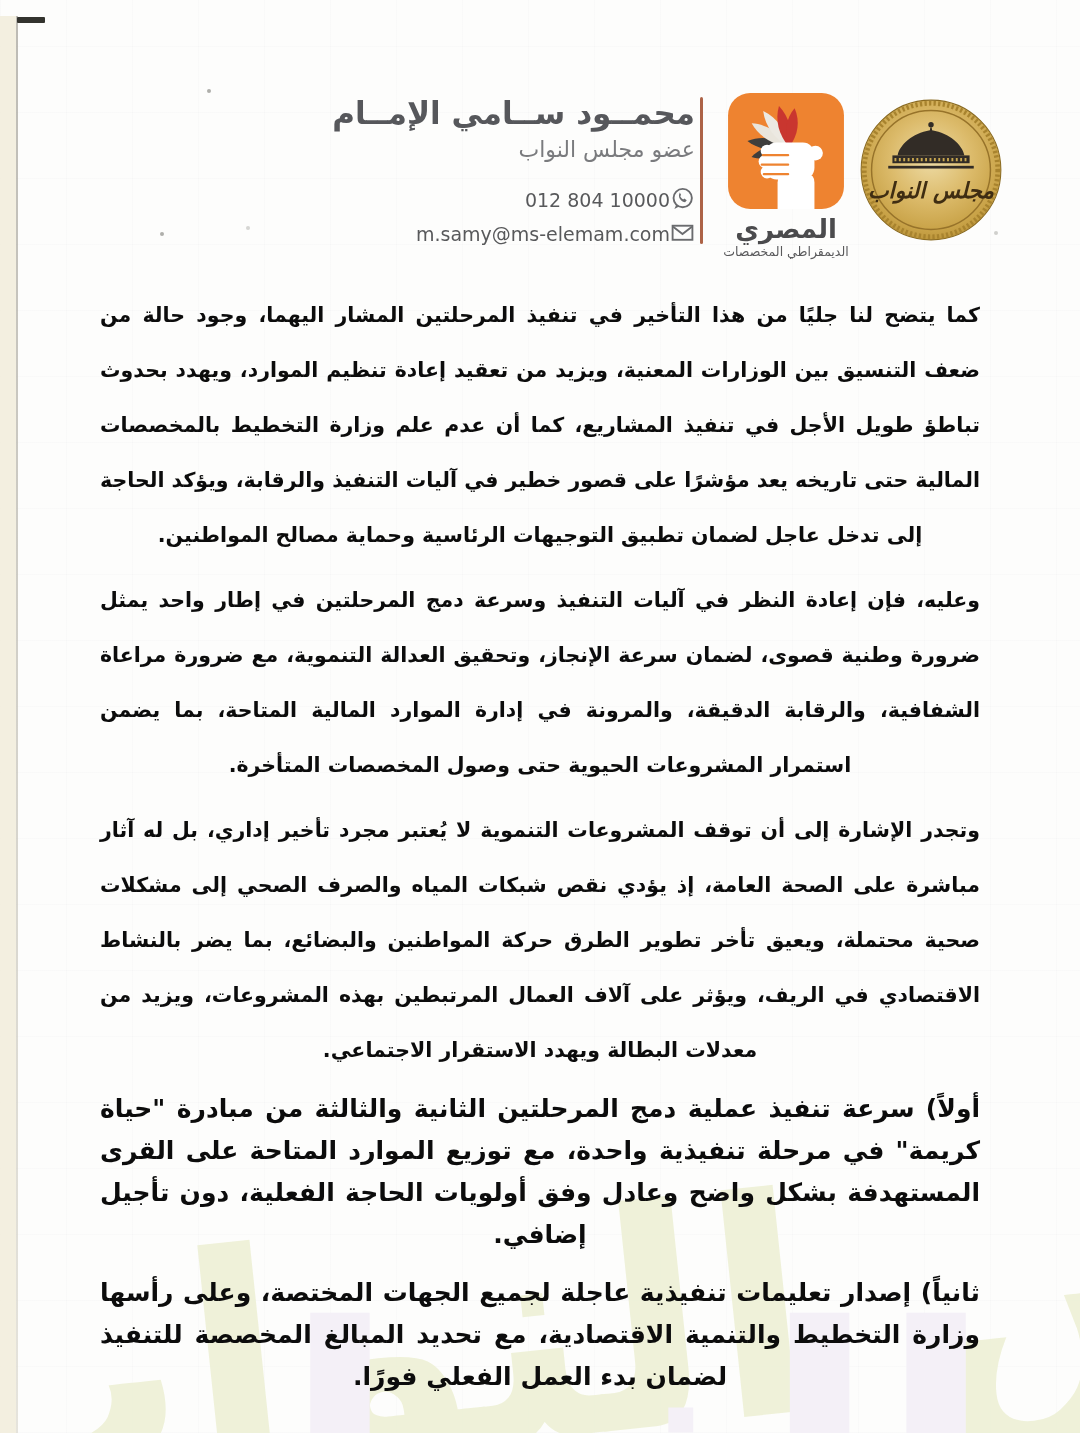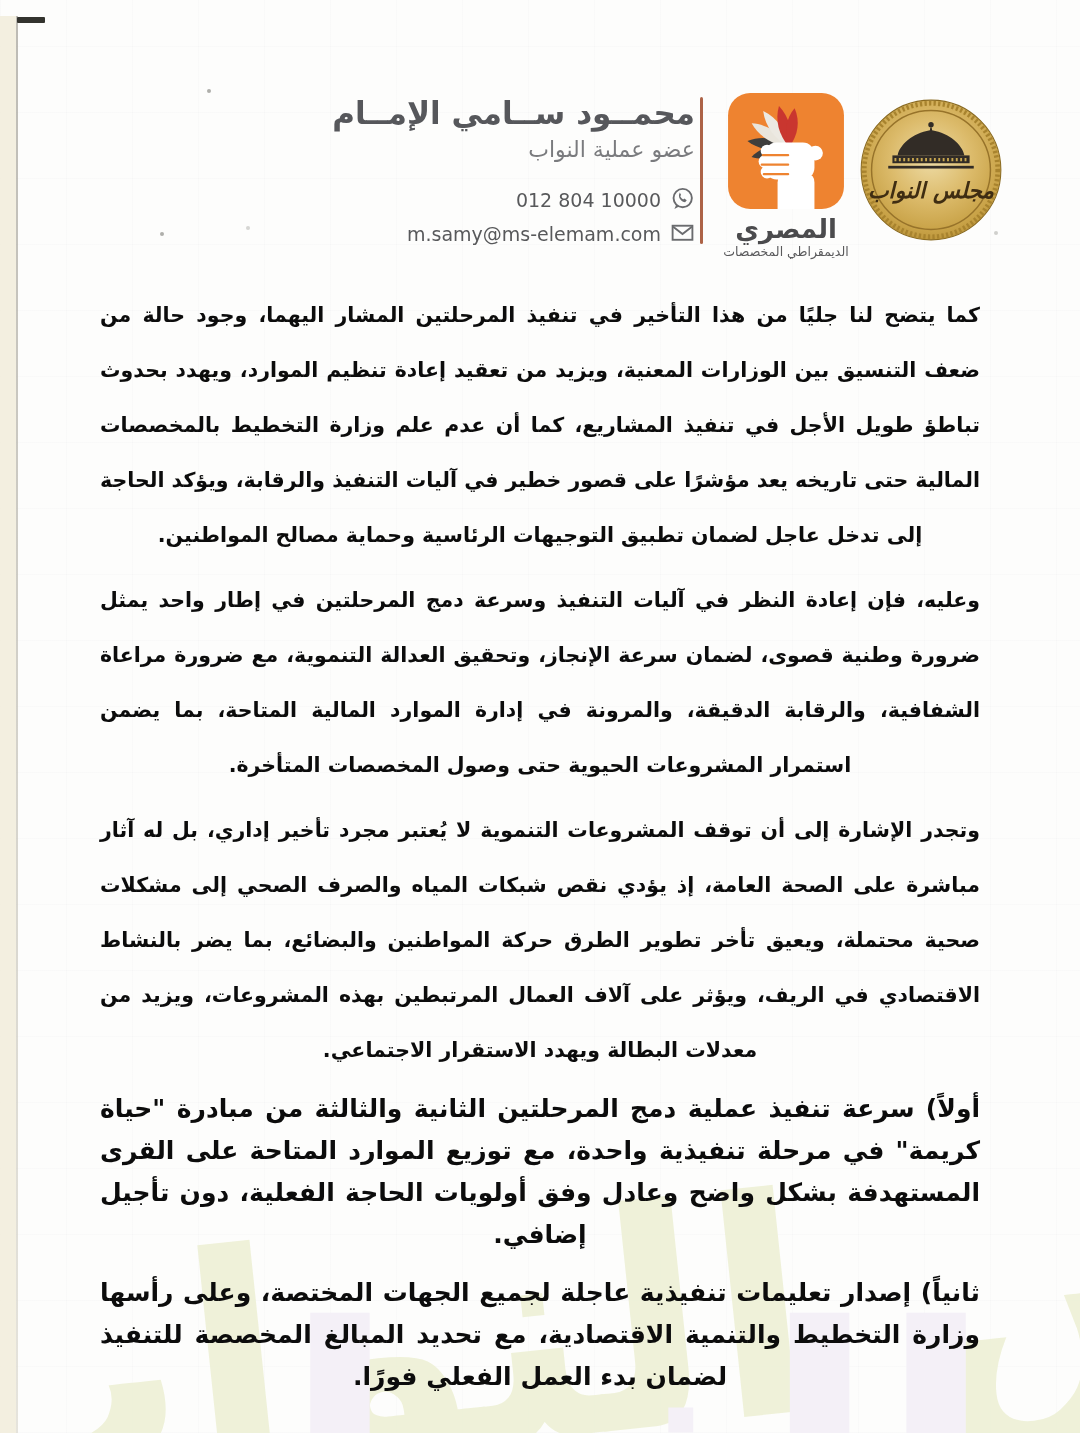--- a/index.html
+++ b/index.html
@@ -18,21 +18,21 @@
   .scan-mark{position:absolute;left:17px;top:17px;width:28px;height:6px;background:#33332e;border-radius:1px;}
   .speck{position:absolute;width:4px;height:4px;border-radius:50%;background:#8d8d88;opacity:.7;}
   
   .wm{position:absolute;direction:rtl;white-space:nowrap;font-weight:bold;pointer-events:none;z-index:1;}
   .wm-green{left:-120px;top:1125px;font-size:300px;color:#edf0d4;transform:rotate(-6deg);opacity:.85;}
   .wm-purple{left:-60px;top:1255px;font-size:340px;color:#f4f0f7;letter-spacing:18px;}
   
   .contact{position:absolute;top:94px;right:385px;width:420px;display:flex;flex-direction:column;align-items:flex-end;z-index:3;}
   .mp-name{font-size:31px;font-weight:bold;color:#56575b;direction:rtl;line-height:1.25;}
   .mp-title{font-size:22px;color:#7a7b7e;direction:rtl;margin-top:4px;}
-  .c-row{display:flex;align-items:center;gap:9px;color:#58595b;font-size:19px;margin-top:5px;}
+  .c-row{display:flex;align-items:center;color:#58595b;font-size:19px;margin-top:5px;}
   .c-row.first{margin-top:24px;}
   .c-row svg{flex:0 0 auto;}
   .divider{position:absolute;left:700px;top:97px;width:3px;height:147px;background:#ad6347;border-radius:2px;z-index:3;}
   .party{position:absolute;left:721px;top:92px;width:130px;text-align:center;z-index:3;}
   .party-name{font-size:26px;font-weight:bold;color:#4b4b4d;margin-top:2px;direction:rtl;line-height:1.05;}
   .party-sub{font-size:12.5px;color:#5a5a5c;direction:rtl;margin-top:1px;}
   .seal{position:absolute;left:858px;top:97px;width:146px;height:146px;z-index:3;}
   
   .letter{position:absolute;top:288px;left:100px;width:880px;direction:rtl;color:#0c0c0c;font-weight:bold;z-index:2;}
   .para{font-size:20.5px;line-height:55px;text-align:justify;text-align-last:center;margin:0 0 10px;}
@@ -53,21 +53,21 @@
   <div class="speck" style="left:246px;top:226px;opacity:.35"></div>
   <div class="speck" style="left:994px;top:231px;opacity:.4"></div>
 
   <div class="wm wm-green">مجلس النواب</div>
   <div class="wm wm-purple">مجلس النواب</div>
 
   <header>
 
     <div class="contact">
       <div class="mp-name">محمــود ســامي الإمــام</div>
-      <div class="mp-title">عضو عملية النواب</div>
+      <div class="mp-title">عضو مجلس النواب</div>
       <div class="c-row first">
         <span dir="ltr">012 804 10000</span>
         <span>
           <svg width="25" height="25" viewBox="0 0 24 24" fill="none">
             <path d="M4.2 22 L8.3 20 L6.2 17.6 Z" fill="#6a6b6e"></path>
             <circle cx="12.2" cy="11.6" r="8.8" stroke="#6a6b6e" stroke-width="1.8"></circle>
             <path d="M8.6 8.6 c-.3 3.6 2.6 6.4 5.9 7 l1.6-2-2.4-1.5-1 .9 c-1.4-.8-2.4-1.9-2.9-3.3 l.9-1-1.3-2.4 z" fill="#6a6b6e"></path>
           </svg>
         </span>
       </div>

